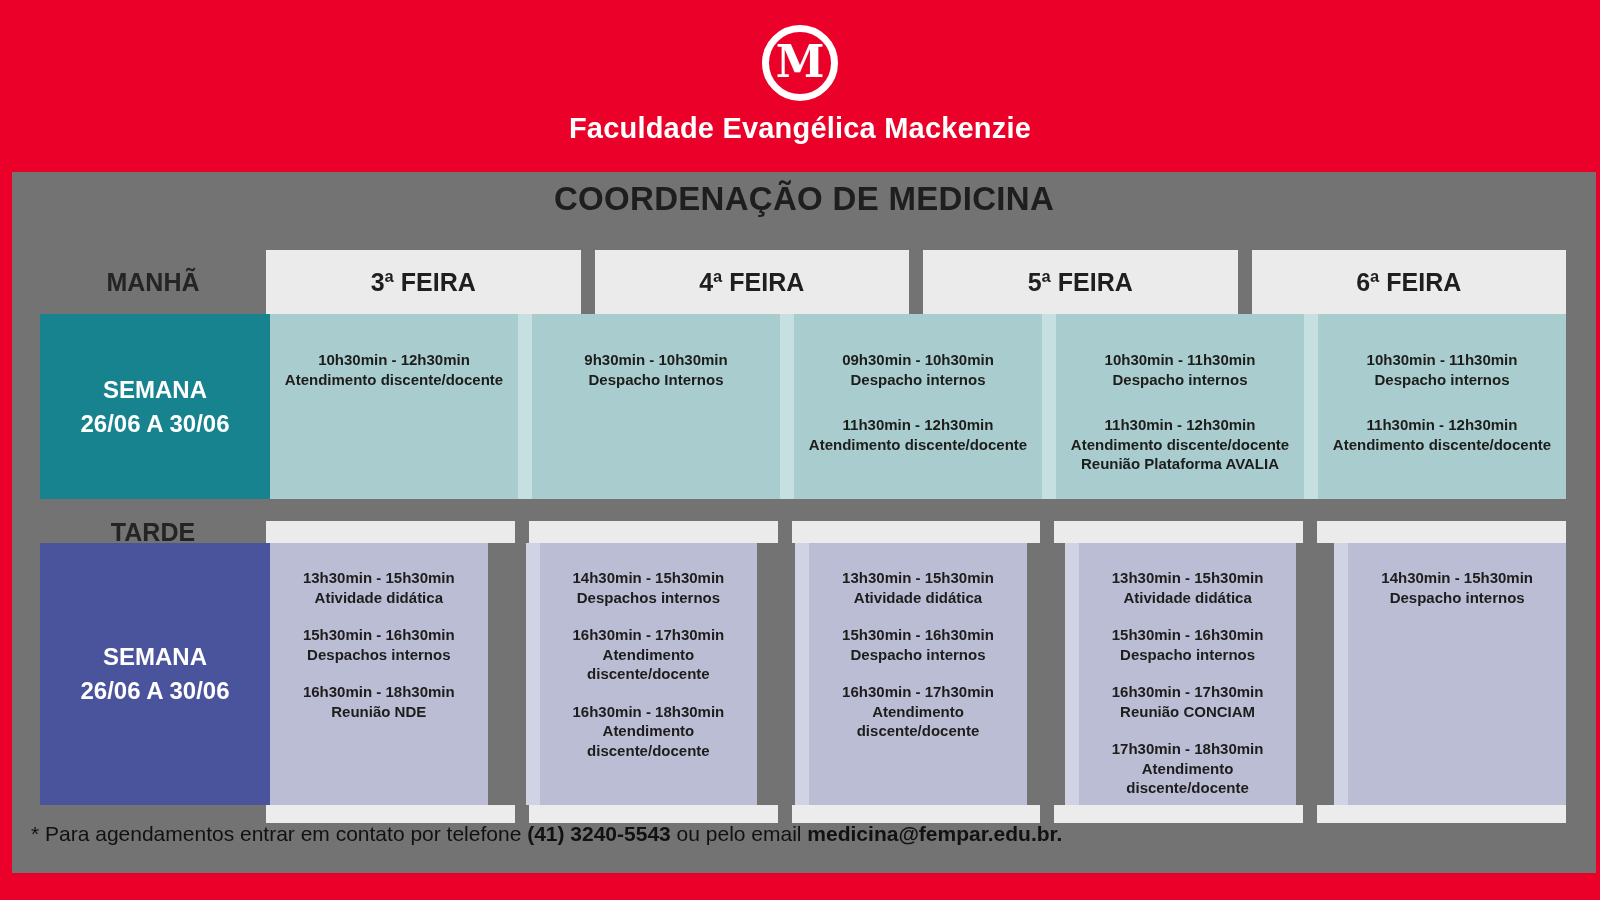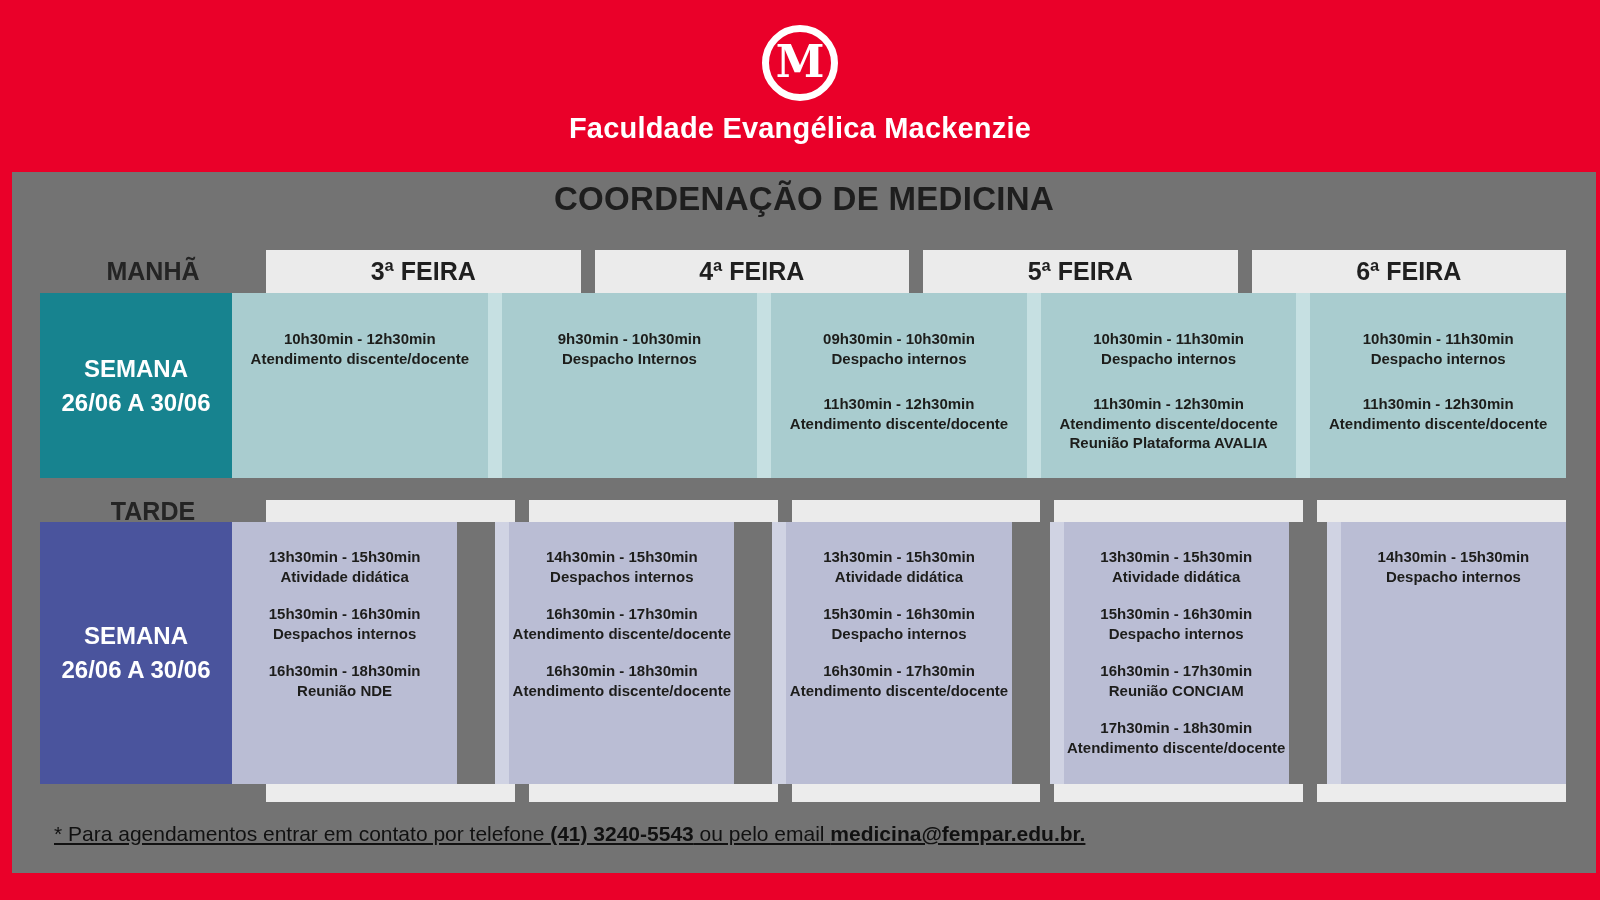--- a/index.html
+++ b/index.html
@@ -95,29 +95,29 @@
     background: var(--header-gray, #ebebeb);
     display: flex;
     align-items: center;
     justify-content: center;
     font-size: 25px;
     font-weight: bold;
     color: #1f1f1f;
   }
   .hcell + .hcell { margin-left: 14px; }
 
-  .hrow-morning { height: 43px; }
+  .hrow-morning { height: 64px; }
   .gap-row { height: 22px; }
   .hrow-afternoon { height: 22px; }
   .brow { height: 18px; }
   .brow .hcell { background: #ececec; }
 
   
   .wlabel {
-    width: 192px;
+    width: 230px;
     display: flex;
     flex-direction: column;
     align-items: center;
     justify-content: center;
     color: #fff;
     font-weight: bold;
     font-size: 24px;
     line-height: 34px;
     text-align: center;
   }
@@ -143,26 +143,25 @@
     font-weight: bold;
     line-height: 19.5px;
     color: #1d1d1b;
   }
   .block + .block { margin-top: 26px; }
   .row-afternoon .block + .block { margin-top: 18px; }
 
   
   .foot {
     position: absolute;
-    left: 42px;
+    left: 19px;
     top: 650px;
     margin: 0;
     font-size: 21px;
     color: #111;
-    text-decoration: underline;
   }
   .foot strong { font-weight: bold; }
 </style>
 </head>
 <body>
 
 <div class="screen">
 
   <div class="logo">
     <span class="logo-m">M</span>

